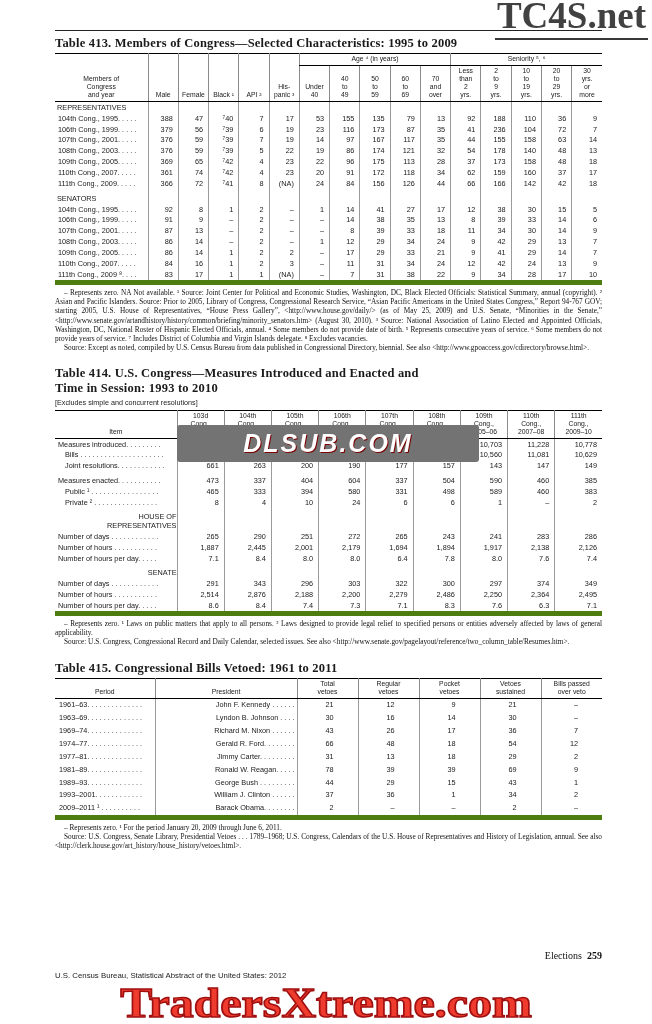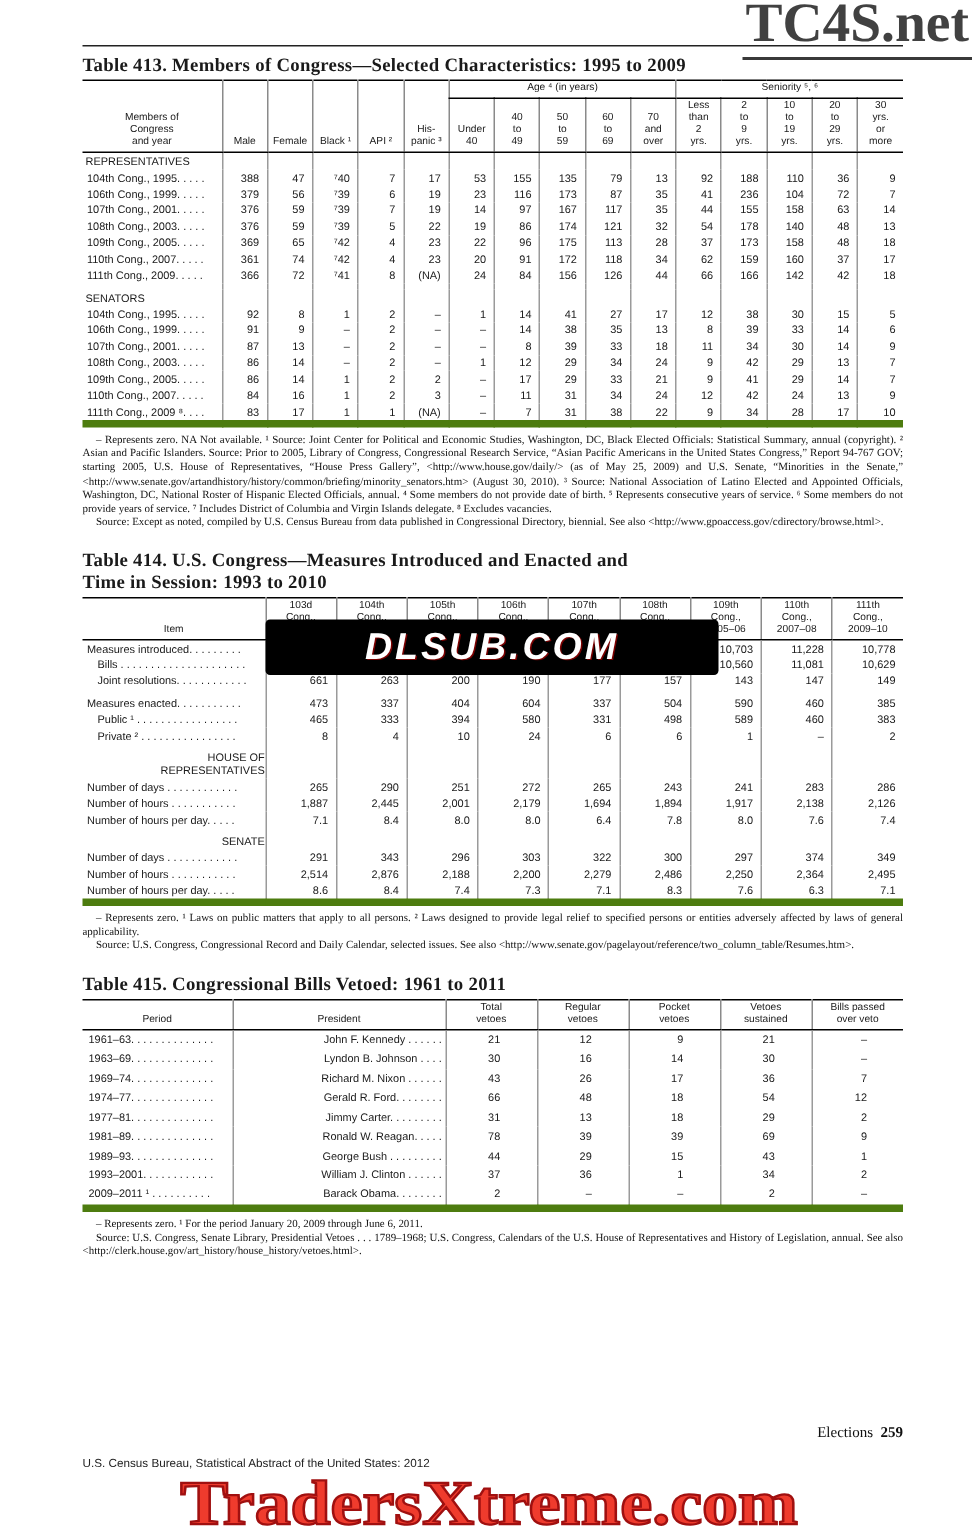--- a/index.html
+++ b/index.html
@@ -24,21 +24,21 @@
   .gap td{height:4px;padding:0;font-size:1px;line-height:1}
   .t415 td{padding:1.5px 24px 1.5px 2px}
   .t415 td:nth-child(2){text-align:right;padding:1.5px 2px}
   .t415 td.c1{padding:1.5px 2px 1.5px 4px}
   .fn{font-family:"Liberation Serif",serif;font-size:7.3px;line-height:1.26;text-align:justify;margin-top:3px;color:#111}
   .fn p{margin:0;text-indent:9px}
   .foot-right{position:absolute;right:50px;top:950px;font-size:10px;color:#111}
   .foot-right b{font-weight:bold}
   .foot-left{position:absolute;left:55px;top:971px;font-family:"Liberation Sans",sans-serif;font-size:7.8px;color:#222}
   .wm-top{position:absolute;top:-6px;right:4px;z-index:6;font-family:"Liberation Serif",serif;font-weight:900;font-size:37px;color:#333;opacity:.93;border-bottom:2px solid #2b2b2b;padding:0 2px 1px;letter-spacing:0}
-  .wm-dlsub{position:absolute;left:122px;top:15px;width:302px;height:37px;z-index:5;background:#000000;border-radius:3px;display:flex;align-items:center;justify-content:center;font-family:"Liberation Sans",sans-serif;font-style:italic;font-weight:900;font-size:25px;color:#fff;letter-spacing:2px;text-shadow:1px 1px 0 #7a0000}
+  .wm-dlsub{position:absolute;left:122px;top:15px;width:302px;height:37px;z-index:5;background:#737373;border-radius:3px;display:flex;align-items:center;justify-content:center;font-family:"Liberation Sans",sans-serif;font-style:italic;font-weight:900;font-size:25px;color:#fff;letter-spacing:2px;text-shadow:1px 1px 0 #7a0000}
   .wm-bottom{position:absolute;left:50%;bottom:0;transform:translateX(-50%) scaleX(1.14);transform-origin:center bottom;z-index:6;font-family:"Liberation Serif",serif;font-weight:900;font-size:42px;line-height:1;color:#ef3b2d;-webkit-text-stroke:1.5px #a01010;white-space:nowrap}
 </style>
 </head>
 <body>
 
 <div class="page">
 
   <div class="wm-top">TC4S.net</div>
 
   <div class="content">
@@ -412,20 +412,21 @@
           </tbody>
       </table>
     </div>
     <div class="fn">
       <p>– Represents zero. NA Not available. ¹ Source: Joint Center for Political and Economic Studies, Washington, DC, Black Elected Officials: Statistical Summary, annual (copyright). ² Asian and Pacific Islanders. Source: Prior to 2005, Library of Congress, Congressional Research Service, “Asian Pacific Americans in the United States Congress,” Report 94-767 GOV; starting 2005, U.S. House of Representatives, “House Press Gallery”, &lt;http://www.house.gov/daily/&gt; (as of May 25, 2009) and U.S. Senate, “Minorities in the Senate,” &lt;http://www.senate.gov/artandhistory/history/common/briefing/minority_senators.htm&gt; (August 30, 2010). ³ Source: National Association of Latino Elected and Appointed Officials, Washington, DC, National Roster of Hispanic Elected Officials, annual. ⁴ Some members do not provide date of birth. ⁵ Represents consecutive years of service. ⁶ Some members do not provide years of service. ⁷ Includes District of Columbia and Virgin Islands delegate. ⁸ Excludes vacancies.</p>
       <p>Source: Except as noted, compiled by U.S. Census Bureau from data published in Congressional Directory, biennial. See also &lt;http://www.gpoaccess.gov/cdirectory/browse.html&gt;.</p>
     </div>
 
     <h2 class="title">Table 414. U.S. Congress—Measures Introduced and Enacted and
 Time in Session: 1993 to 2010</h2>
+    <div class="note">[Excludes simple and concurrent resolutions]</div>
     <div class="twrap">
       <table class="tbl t414">
         <colgroup>
           <col style="width:122px">
             <col span="9">
         </colgroup>
         <thead>
           <tr>
             <th class="c1 mid">Item</th>
             <th>103d

